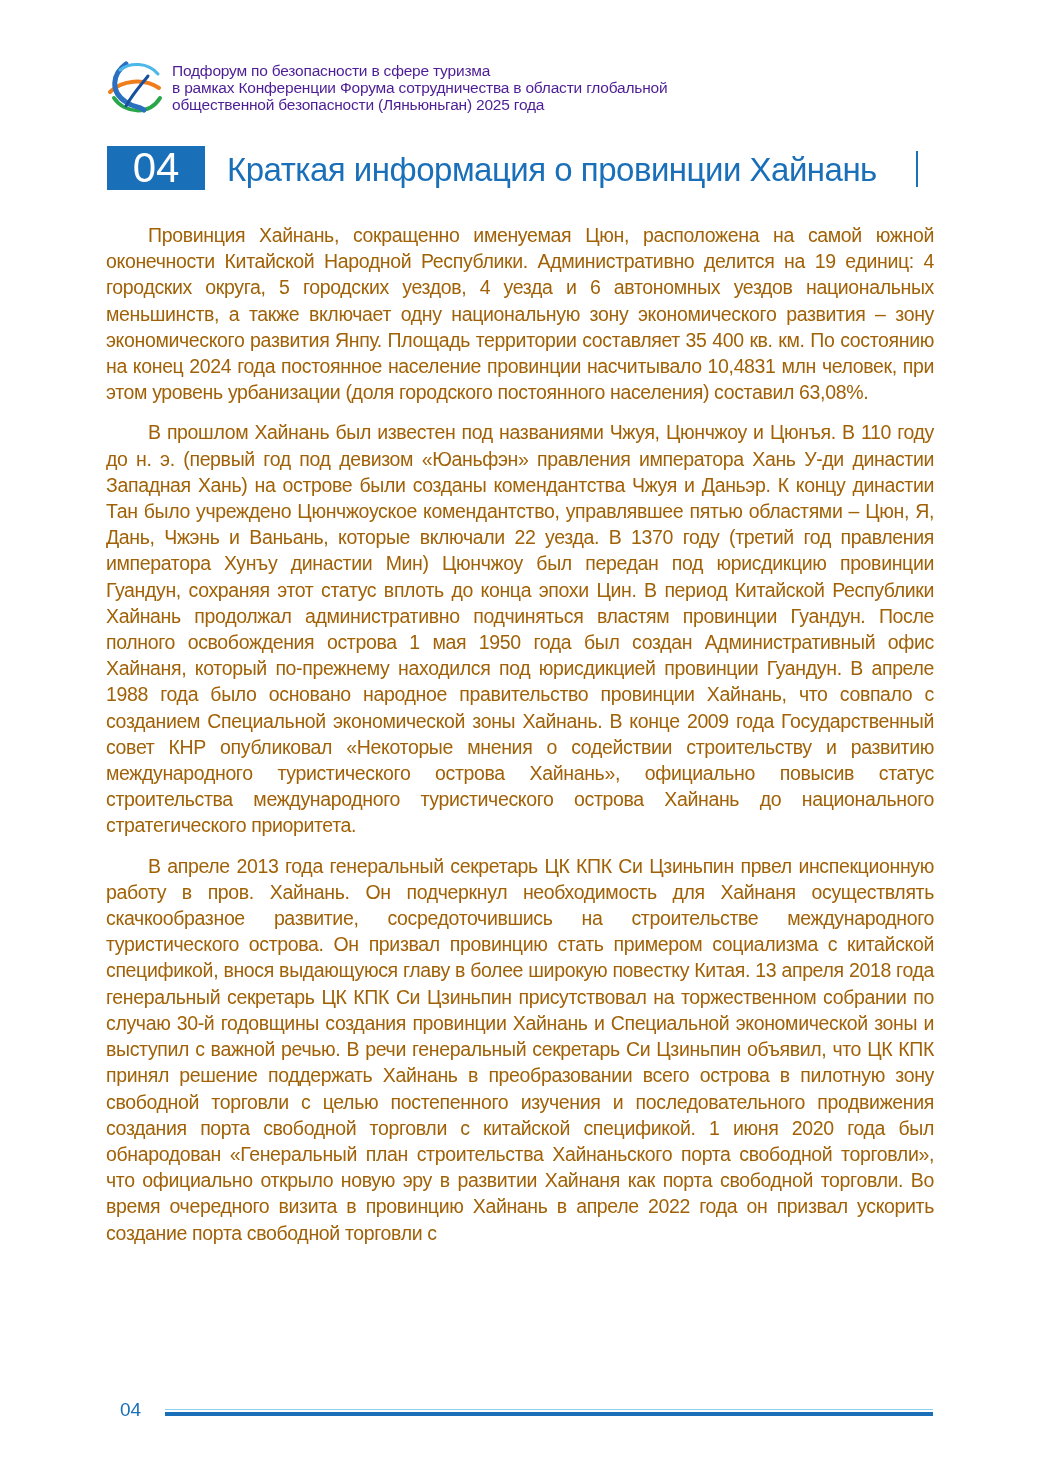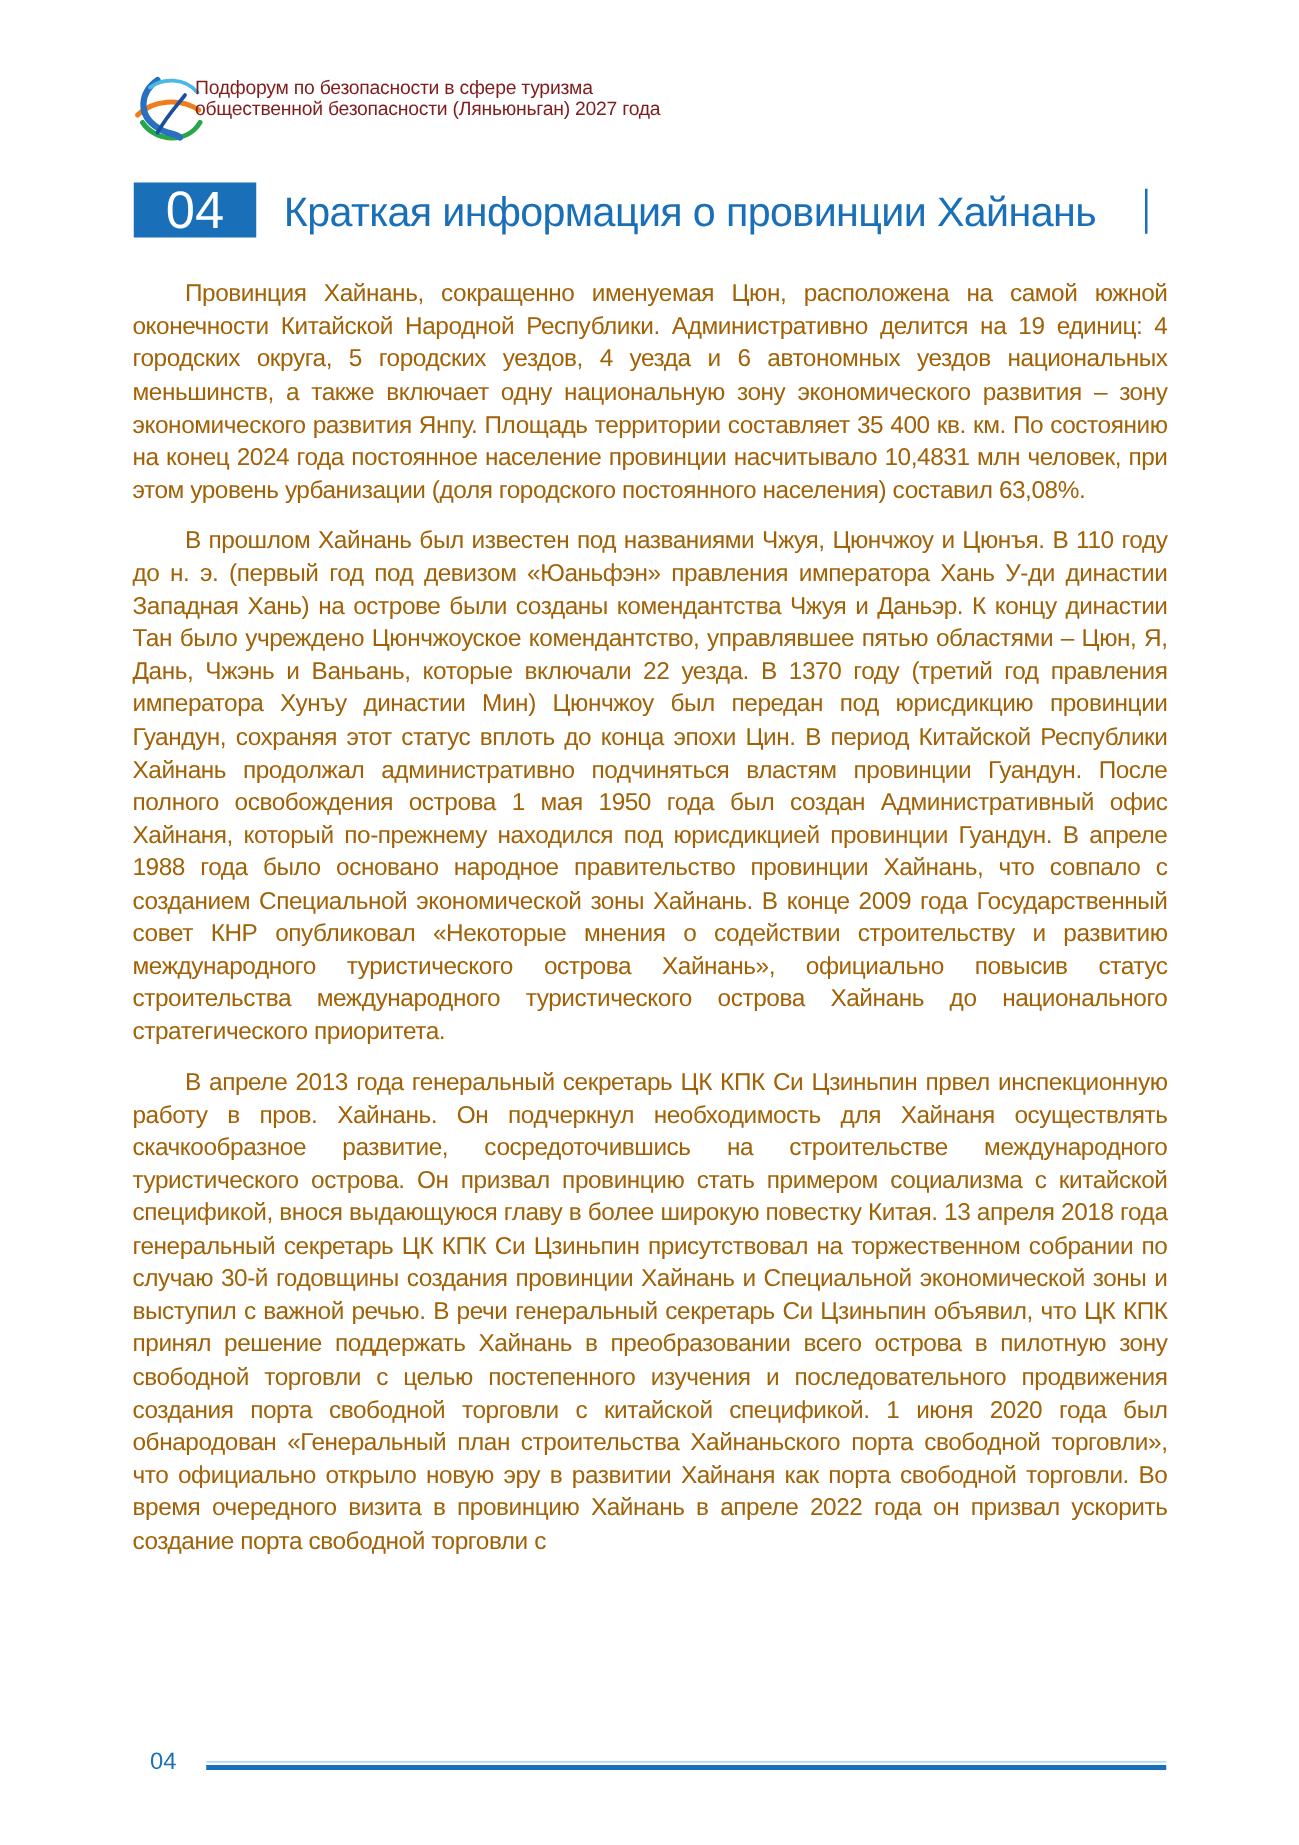--- a/index.html
+++ b/index.html
@@ -1,19 +1,19 @@
 <!DOCTYPE html>
 <html><head>
   <meta charset="utf-8">
   <style>
     html, body { margin: 0; padding: 0; background: #ffffff; }
     body { width: 1039px; height: 1476px; position: relative; overflow: hidden; font-family: "Liberation Sans", sans-serif; }
     .header { position: absolute; left: 104px; top: 58px; width: 700px; height: 62px; }
     .logo { position: absolute; left: 0; top: 0; width: 60px; height: 60px; }
-    .header-text { position: absolute; left: 52px; top: 4px; color: #7f1d1d; font-size: 15.5px; line-height: 17px; letter-spacing: -0.2px; }
+    .header-text { position: absolute; left: 68px; top: 4px; color: #4c1d95; font-size: 15.5px; line-height: 17px; letter-spacing: -0.2px; }
     .header-text div { white-space: nowrap; }
     .section-title { position: absolute; left: 107px; top: 146px; height: 44px; width: 830px; }
     .section-num { position: absolute; left: 0; top: 0; width: 98px; height: 44px; background: #1a6fb9; color: #fff; font-size: 42px; line-height: 44px; text-align: center; letter-spacing: 0; }
     .section-heading { position: absolute; left: 120px; top: 4px; color: #1a6fb9; font-size: 33px; line-height: 40px; white-space: nowrap; letter-spacing: -0.5px; }
     .section-bar { position: absolute; left: 809px; top: 5px; width: 2px; height: 36px; background: #1a6fb9; }
     .content { position: absolute; left: 106px; top: 222px; width: 828px; color: #a16207; font-size: 19.5px; line-height: 26.2px; }
     .content p { margin: 0 0 14px 0; text-indent: 42px; text-align: justify; letter-spacing: -0.35px; }
     .footer { position: absolute; left: 120px; top: 1399px; width: 813px; height: 22px; }
     .page-num { position: absolute; left: 0; top: 0; color: #1a6fb9; font-size: 19px; line-height: 22px; }
     .footer-line-thin { position: absolute; left: 45px; top: 10px; width: 768px; height: 1px; background: #8fd0ef; }
@@ -25,21 +25,22 @@
 <div class="header">
   <svg class="logo" viewBox="0 0 60 60">
     <path d="M10 40 C 20 55, 45 58, 56 40" stroke="#2aa64a" stroke-width="4" fill="none" stroke-linecap="round"></path>
     <path d="M6 34 C 18 22, 40 20, 55 30" stroke="#f07d1c" stroke-width="4" fill="none" stroke-linecap="round"></path>
     <path d="M22 6 C 8 16, 6 34, 22 44 C 30 50, 36 48, 40 52" stroke="#2a6fc0" stroke-width="5" fill="none" stroke-linecap="round"></path>
     <path d="M16 12 C 26 4, 44 4, 54 16" stroke="#4cb8e8" stroke-width="3" fill="none" stroke-linecap="round"></path>
     <path d="M44 18 C 38 26, 30 34, 22 48" stroke="#1a4fa0" stroke-width="3" fill="none" stroke-linecap="round"></path>
   </svg>
   <div class="header-text">
     <div>Подфорум по безопасности в сфере туризма</div>
-    <div>общественной безопасности (Ляньюньган) 2027 года</div>
+    <div>в рамках Конференции Форума сотрудничества в области глобальной</div>
+    <div>общественной безопасности (Ляньюньган) 2025 года</div>
   </div>
 </div>
 
 <div class="section-title">
   <div class="section-num">04</div>
   <div class="section-heading">Краткая информация о провинции Хайнань</div>
   <div class="section-bar"></div>
 </div>
 
 <div class="content">

